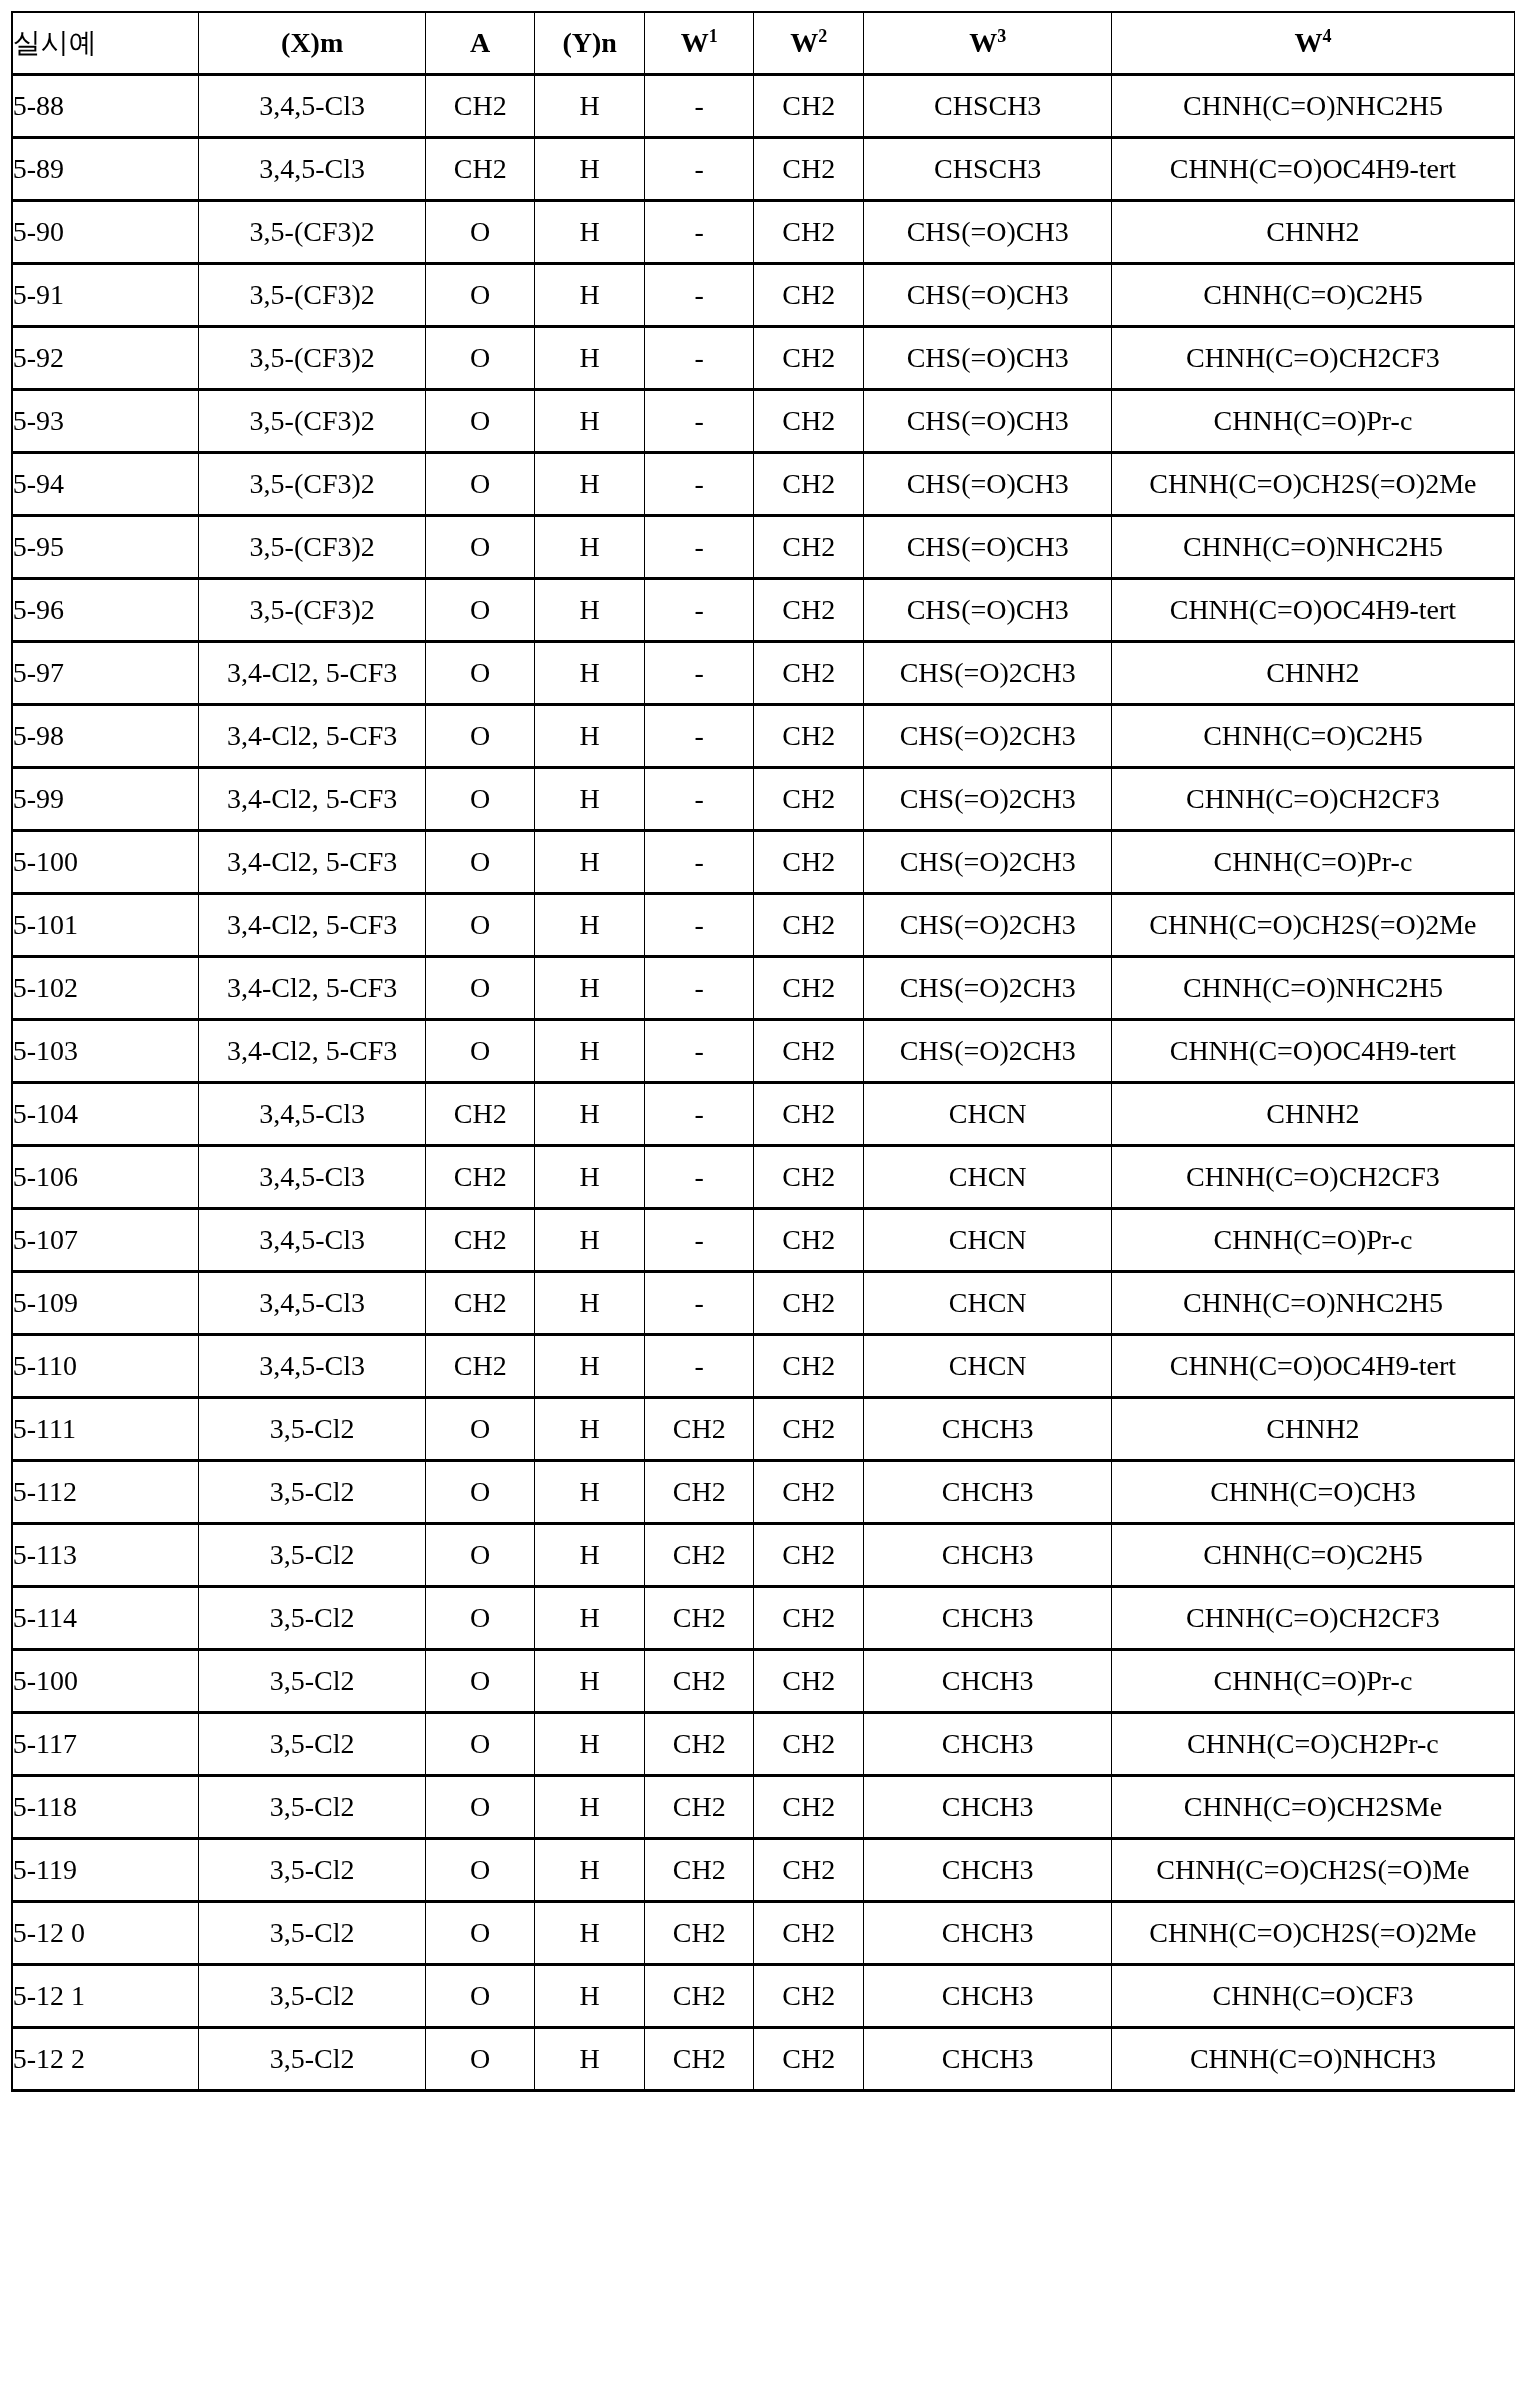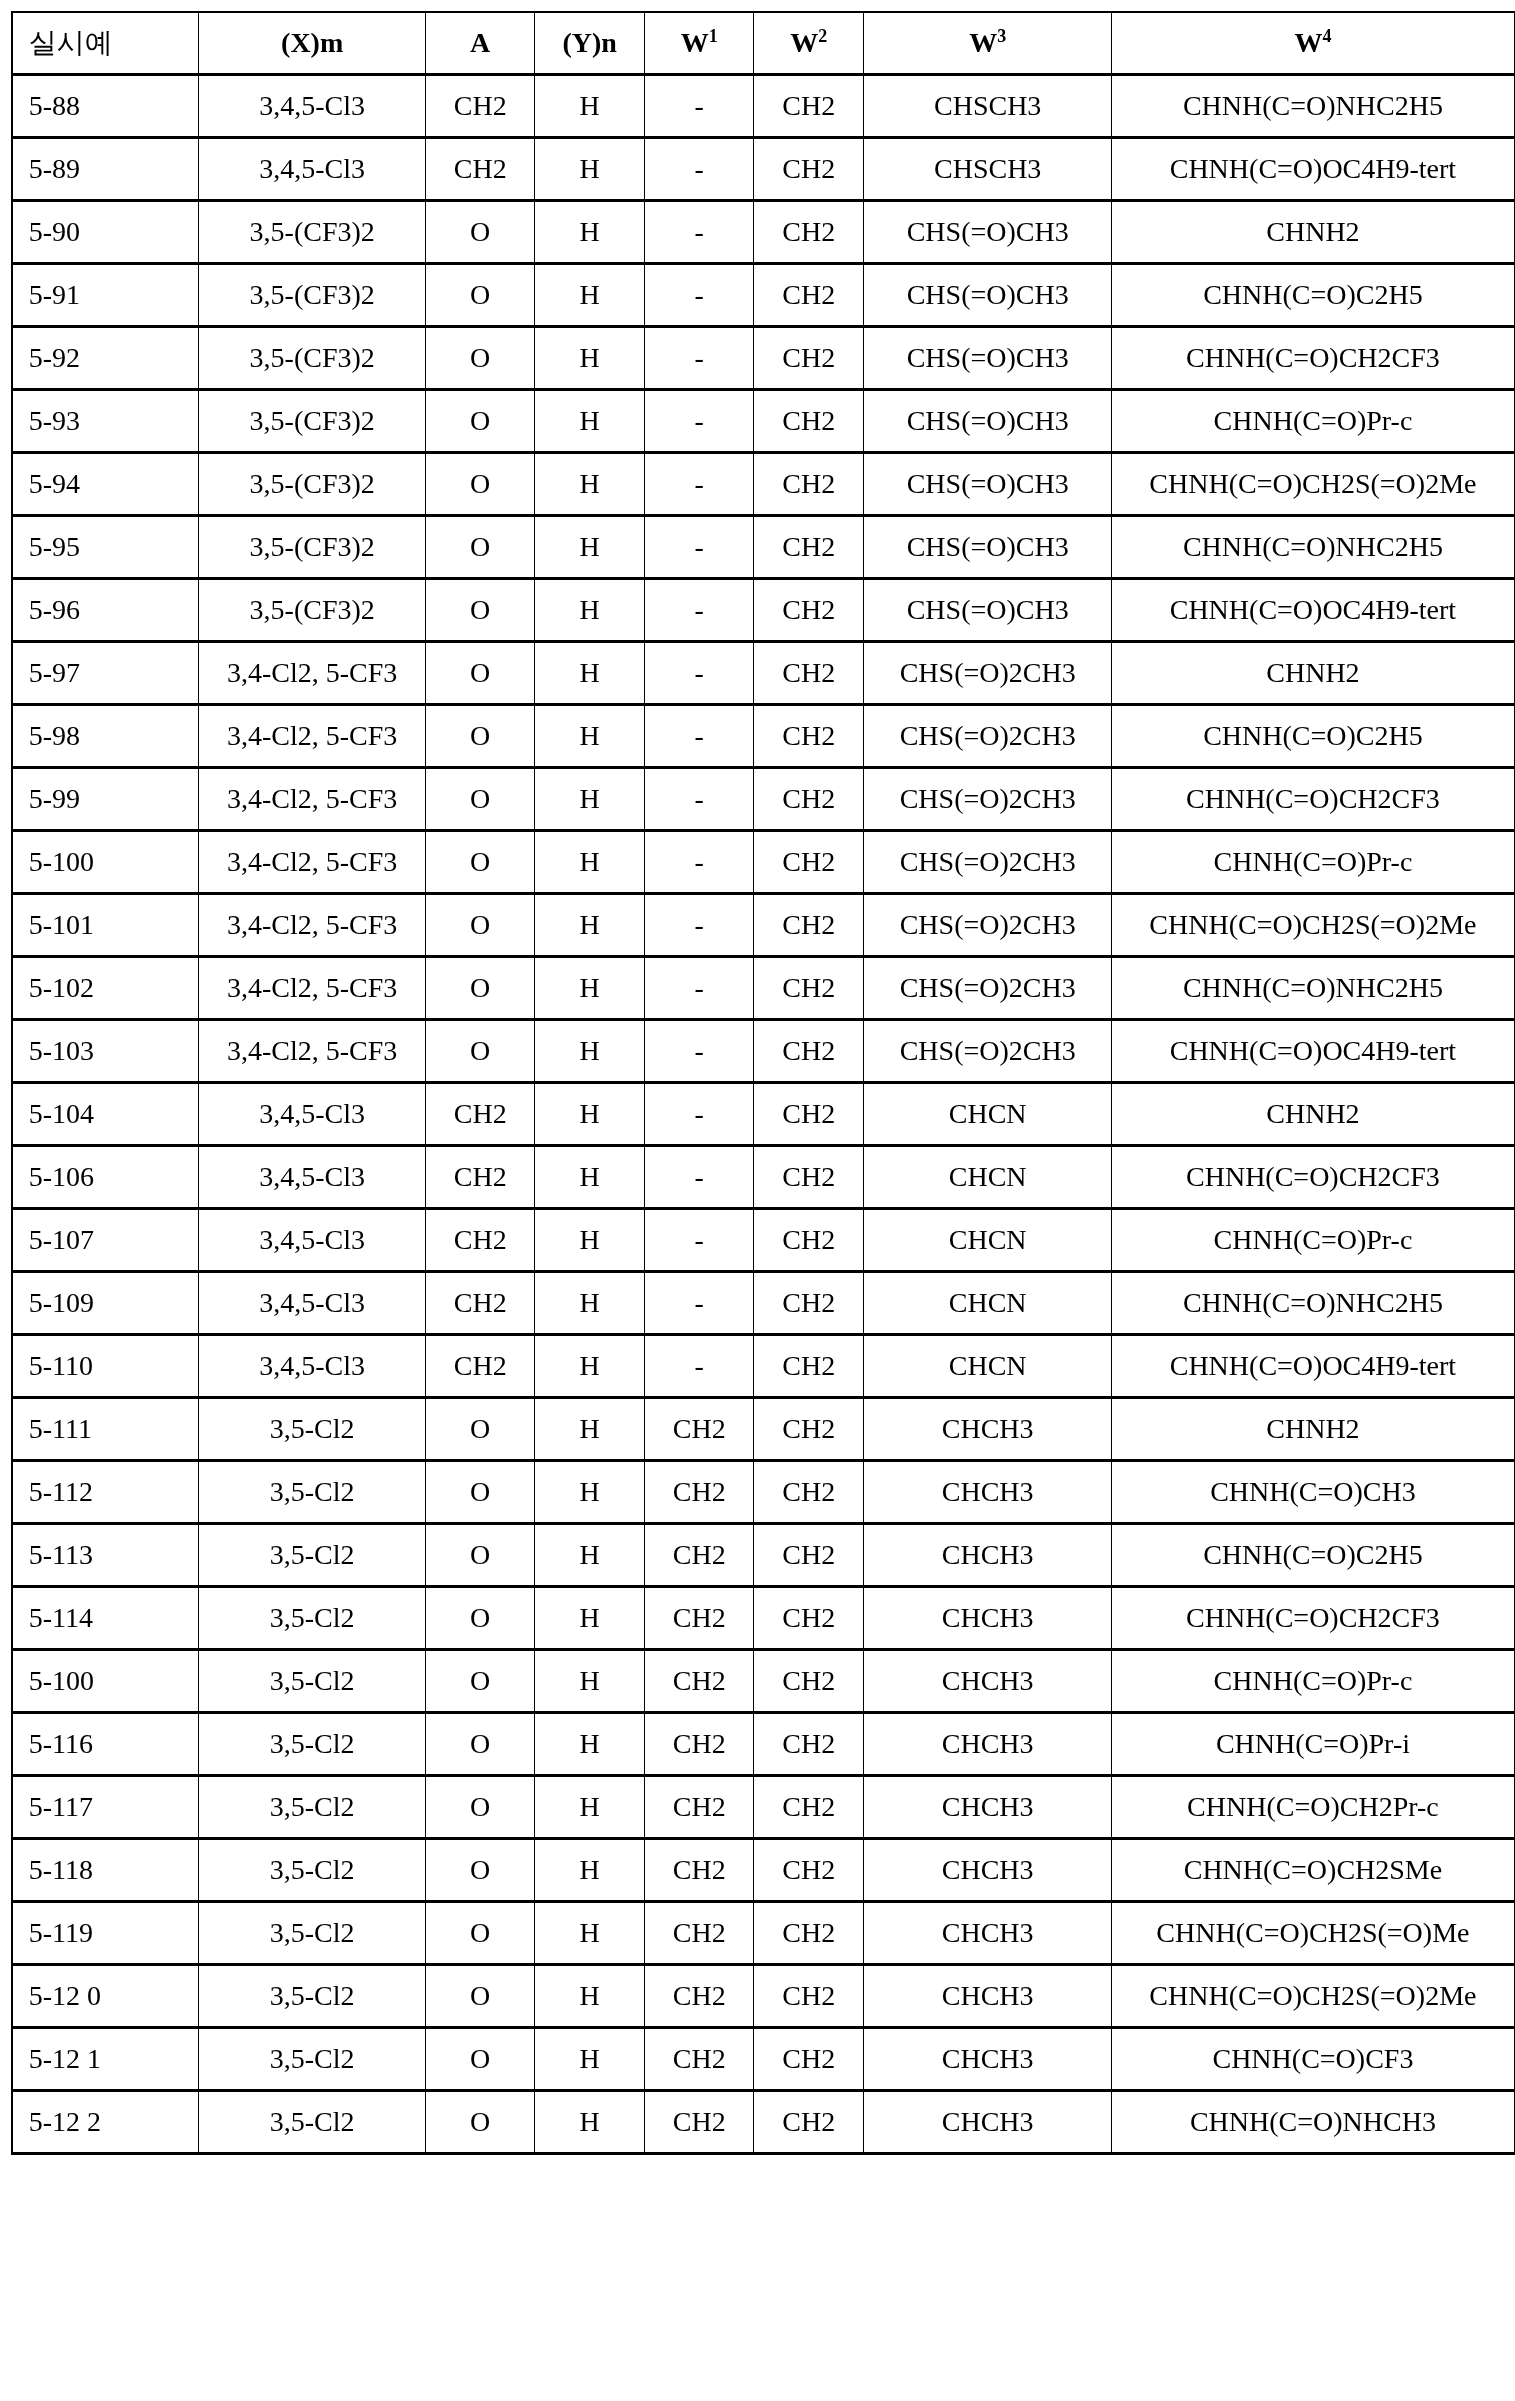--- a/index.html
+++ b/index.html
@@ -1,21 +1,21 @@
 <!DOCTYPE html>
 <html style="font-size:14px"><head>
 <meta charset="utf-8">
 <style>
   html, body { margin:0; padding:0; background:#ffffff; }
   body { width:1515px; height:2401px; position:relative; font-family:"Liberation Serif", serif; color:#000; }
   table { position:absolute; left:10.7px; top:10.7px; border-collapse:collapse; table-layout:fixed; width:1504px; }
   td, th { border:1.8px solid #000; height:60px; padding:0; font-size:28px; font-weight:normal; text-align:center; vertical-align:middle; white-space:nowrap; overflow:hidden; }
   tr { border-bottom:3.6px solid #000; }
   th { font-weight:bold; }
-  td.first, th.first { text-align:left; padding-left:16px; }
+  td.first, th.first { text-align:left; }
   sup { font-size:18px; }
   table { border:2.7px solid #000; }
 </style>
 </head>
 <body>
 
 <table>
   <colgroup>
     <col style="width:187px">
       <col style="width:227px">
@@ -293,30 +293,20 @@
         <td class="first">5-100</td>
         <td>3,5-Cl2</td>
         <td>O</td>
         <td>H</td>
         <td>CH2</td>
         <td>CH2</td>
         <td>CHCH3</td>
         <td>CHNH(C=O)Pr-c</td>
       </tr>
       <tr>
-        <td class="first">5-116</td>
-        <td>3,5-Cl2</td>
-        <td>O</td>
-        <td>H</td>
-        <td>CH2</td>
-        <td>CH2</td>
-        <td>CHCH3</td>
-        <td>CHNH(C=O)Pr-i</td>
-      </tr>
-      <tr>
         <td class="first">5-117</td>
         <td>3,5-Cl2</td>
         <td>O</td>
         <td>H</td>
         <td>CH2</td>
         <td>CH2</td>
         <td>CHCH3</td>
         <td>CHNH(C=O)CH2Pr-c</td>
       </tr>
       <tr>

